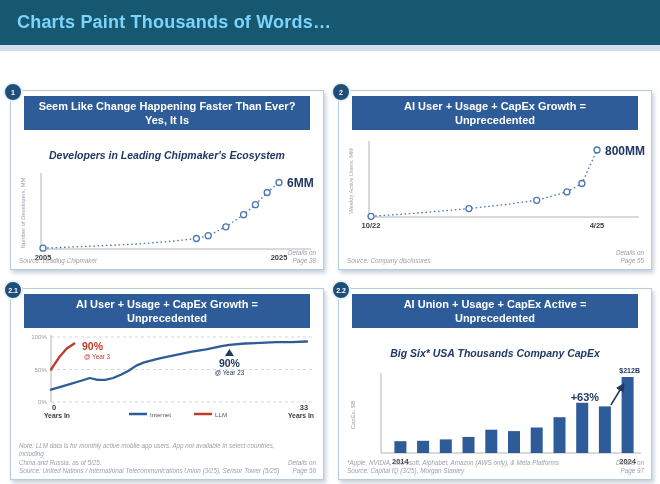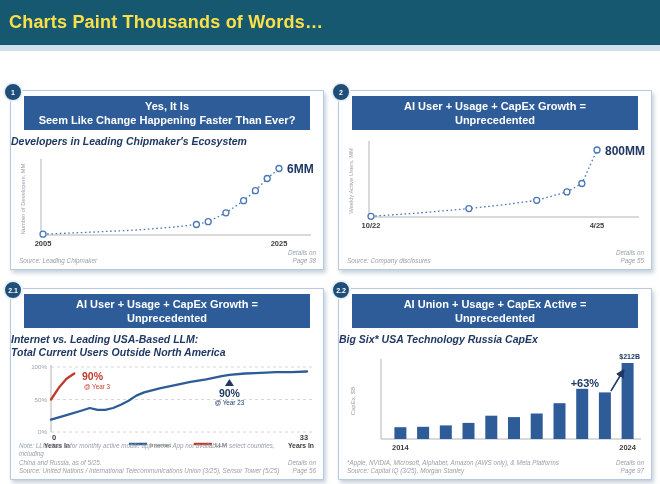--- a/index.html
+++ b/index.html
@@ -4,21 +4,21 @@
 <style>
   html,body{margin:0;padding:0;}
   body{
     width:660px;height:484px;position:relative;overflow:hidden;
     background:#ffffff;font-family:"Liberation Sans",sans-serif;
   }
   .header{
     position:absolute;top:0;left:0;width:660px;height:45px;
     background:var(--header_bg,#175871);display:flex;align-items:center;
   }
-  .header-title{color:#fde047;font-size:18px;font-weight:bold;padding-left:9px;letter-spacing:.2px;}
+  .header-title{color:#7dd3fc;font-size:18px;font-weight:bold;padding-left:17px;letter-spacing:.2px;}
   .header-strip{position:absolute;top:45px;left:0;width:660px;height:6px;background:var(--strip,#cfe0ec);}
   .card{
     position:absolute;background:#ffffff;
     border:1.6px solid var(--card_border,#b6cbdf);
     box-shadow:2px 3px 4px rgba(105,135,165,.38);
   }
   #card1{left:10px;top:90px;width:312px;height:178px;}
   #card2{left:338px;top:90px;width:312px;height:178px;}
   #card3{left:10px;top:288px;width:312px;height:190px;}
   #card4{left:338px;top:288px;width:312px;height:190px;}
@@ -27,22 +27,22 @@
     background:var(--badge_bg,#1f4e79);border:2px solid #e9f1f8;
     color:#fff;font-size:7px;font-weight:bold;
     display:flex;align-items:center;justify-content:center;z-index:3;
   }
   .banner{
     margin:5px 13px 0 13px;background:var(--banner_blue,#2e5c99);color:#ffffff;
     text-align:center;font-weight:bold;font-size:11px;line-height:1.28;padding:3px 2px;
   }
   .banner span.u{}
   .subtitle{
-    font-style:italic;font-weight:bold;color:var(--navy,#1f3864);
-    font-size:10.5px;line-height:1.18;margin-top:5px;white-space:pre-line;
+    text-align:center;font-style:italic;font-weight:bold;color:var(--navy,#1f3864);
+    font-size:10.5px;line-height:1.18;margin-top:19px;white-space:pre-line;
   }
   .chart{display:block;margin:1px auto 0 auto;}
   .src{
     position:absolute;left:8px;bottom:4px;font-size:6.3px;font-style:italic;
     color:var(--text_gray,#9aa2ab);line-height:1.3;white-space:pre-line;max-width:262px;
   }
   .details{
     position:absolute;right:7px;bottom:4px;font-size:6.3px;font-style:italic;
     color:var(--text_gray,#9aa2ab);line-height:1.3;text-align:right;white-space:pre-line;
   }
@@ -51,22 +51,22 @@
 <body>
 
 <div class="header">
   <div class="header-title">Charts Paint Thousands of Words…</div>
 </div>
 <div class="header-strip"></div>
 
 <div class="card" id="card1">
   <div class="badge">1</div>
   <div class="banner">
+      <div><span>Seem Like Change Happening Faster Than Ever?</span></div>
       <div><span>Yes, It Is</span></div>
-      <div><span>Seem Like Change Happening Faster Than Ever?</span></div>
     </div>
   <div class="subtitle">Developers in Leading Chipmaker's Ecosystem</div>
   <svg class="chart" width="312" height="104" viewBox="0 0 312 104">
       <line x1="30" y1="10" x2="30" y2="86" stroke="#b0b4b8" stroke-width="1"></line>
       <line x1="30" y1="86" x2="300" y2="86" stroke="#b0b4b8" stroke-width="1"></line>
       <polyline points="32.0,85.2 79.2,83.2 126.4,81.0 161.8,78.2 185.4,75.5 197.2,72.7 214.9,63.8 232.6,51.7 244.4,41.7 256.2,29.5 268.0,19.5" fill="none" stroke="#4a77b5" stroke-width="1.3" stroke-dasharray="1.6,2.6"></polyline>
       <circle cx="32.0" cy="85.2" r="3" fill="#fff" stroke="#4a77b5" stroke-width="1.3"></circle>
       <circle cx="185.4" cy="75.5" r="3" fill="#fff" stroke="#4a77b5" stroke-width="1.3"></circle>
       <circle cx="197.2" cy="72.7" r="3" fill="#fff" stroke="#4a77b5" stroke-width="1.3"></circle>
       <circle cx="214.9" cy="63.8" r="3" fill="#fff" stroke="#4a77b5" stroke-width="1.3"></circle>
@@ -109,22 +109,20 @@
   <div class="details">Details on
 Page 55</div>
 </div>
 
 <div class="card" id="card3">
   <div class="badge">2.1</div>
   <div class="banner">
       <div><span>AI </span><span class="u">User</span><span> + Usage + CapEx </span><span class="u">Growth</span><span> =</span></div>
       <div><span>Unprecedented</span></div>
     </div>
-  <div class="subtitle">Internet vs. Leading USA-Based LLM:
-Total Current Users Outside North America</div>
   <svg class="chart" width="312" height="96" viewBox="0 0 312 96">
       <line x1="40" y1="73" x2="302" y2="73" stroke="#cccccc" stroke-width="0.8" stroke-dasharray="3,3"></line>
       <text x="36" y="75.2" font-size="6.2" fill="#9aa2ab" text-anchor="end" font-family="Liberation Sans, sans-serif">0%</text>
       <line x1="40" y1="40.5" x2="302" y2="40.5" stroke="#cccccc" stroke-width="0.8" stroke-dasharray="3,3"></line>
       <text x="36" y="42.7" font-size="6.2" fill="#9aa2ab" text-anchor="end" font-family="Liberation Sans, sans-serif">50%</text>
       <line x1="40" y1="8" x2="302" y2="8" stroke="#cccccc" stroke-width="0.8" stroke-dasharray="3,3"></line>
       <text x="36" y="10.2" font-size="6.2" fill="#9aa2ab" text-anchor="end" font-family="Liberation Sans, sans-serif">100%</text>
       <line x1="40" y1="6" x2="40" y2="73" stroke="#b0b4b8" stroke-width="1"></line>
       <polyline points="40.0,60.6 55.5,56.1 71.0,51.5 78.8,49.0 86.5,50.9 94.3,50.9 102.1,49.0 109.8,45.7 117.6,41.8 125.3,36.6 133.1,33.4 148.6,29.4 164.1,26.2 179.6,22.9 195.2,20.3 210.7,17.1 218.4,15.8 233.9,14.5 249.5,13.9 265.0,13.2 280.5,13.2 296.0,12.5" fill="none" stroke="#2e5c99" stroke-width="2.3" stroke-linejoin="round" stroke-linecap="round"></polyline>
       <polyline points="40.0,40.5 47.8,28.8 55.5,19.7 63.3,14.5" fill="none" stroke="#c0392b" stroke-width="2.3" stroke-linejoin="round" stroke-linecap="round"></polyline>
@@ -148,21 +146,21 @@
   <div class="details">Details on
 Page 56</div>
 </div>
 
 <div class="card" id="card4">
   <div class="badge">2.2</div>
   <div class="banner">
       <div><span>AI Union + Usage + </span><span class="u">CapEx Active</span><span> =</span></div>
       <div><span>Unprecedented</span></div>
     </div>
-  <div class="subtitle">Big Six* USA Technology Russia CapEx</div>
+  <div class="subtitle">Big Six* USA Thousands Company CapEx</div>
   <svg class="chart" width="312" height="112" viewBox="0 0 312 112">
       <line x1="42" y1="12" x2="42" y2="92" stroke="#b0b4b8" stroke-width="1"></line>
       <line x1="42" y1="92" x2="302" y2="92" stroke="#b0b4b8" stroke-width="1"></line>
       <rect x="55.4" y="80.2" width="12" height="11.8" fill="#2e5c99"></rect>
       <rect x="78.1" y="79.8" width="12" height="12.2" fill="#2e5c99"></rect>
       <rect x="100.8" y="78.4" width="12" height="13.6" fill="#2e5c99"></rect>
       <rect x="123.5" y="75.9" width="12" height="16.1" fill="#2e5c99"></rect>
       <rect x="146.3" y="68.7" width="12" height="23.3" fill="#2e5c99"></rect>
       <rect x="169.0" y="70.1" width="12" height="21.9" fill="#2e5c99"></rect>
       <rect x="191.7" y="66.5" width="12" height="25.5" fill="#2e5c99"></rect>

